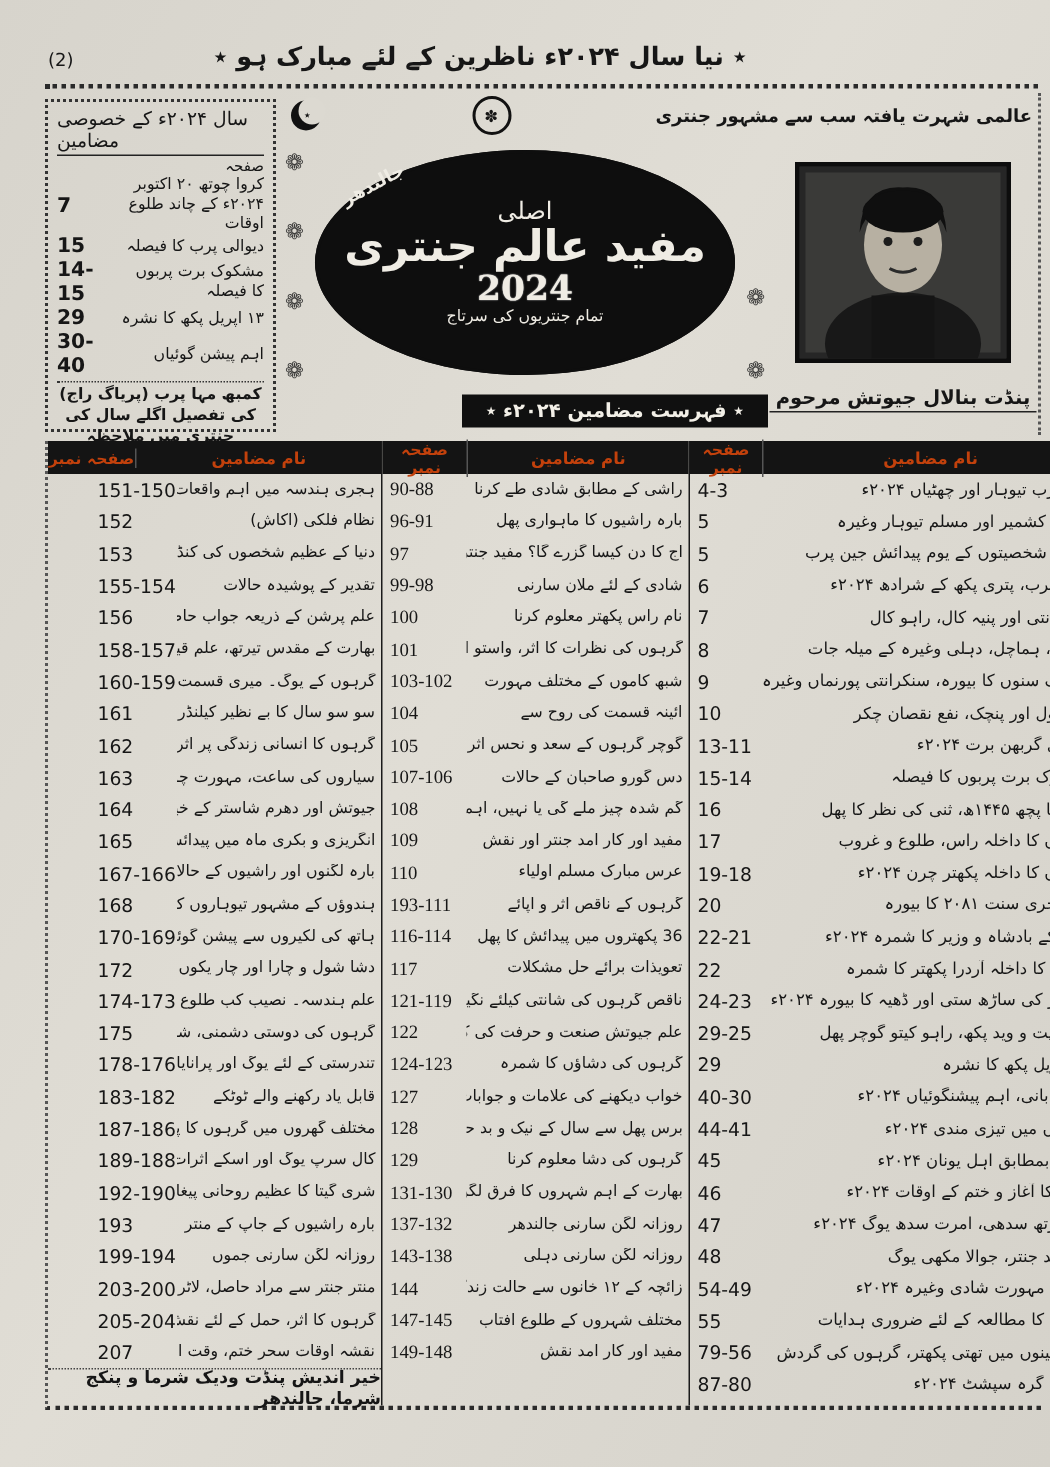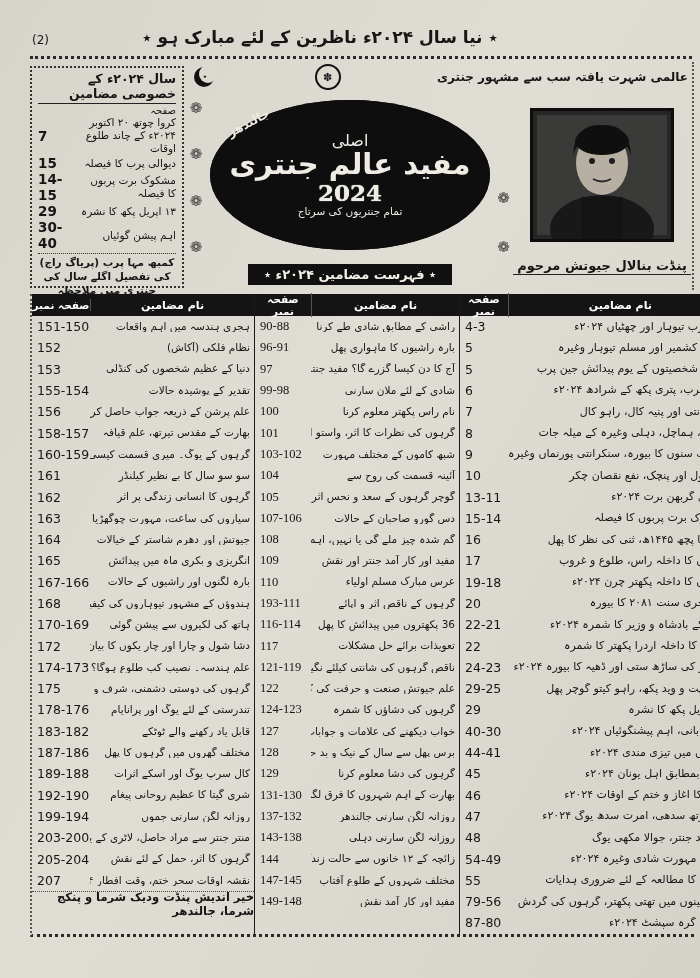--- a/index.html
+++ b/index.html
@@ -13,21 +13,21 @@
   .corner-num{position:absolute;left:32px;top:33px;font-size:12px;}
   .banner{position:absolute;top:27px;left:0;right:60px;text-align:center;
     font-size:17px;font-weight:bold;direction:rtl;}
   .dotline{margin:0 8px 0 30px;border-top:3px dotted #2a2a2a;height:0;}
   
   .header{margin:3px 6px 0 30px;display:grid;
     grid-template-columns:158px 1fr 180px;grid-template-rows:30px 1fr 32px;
     height:228px;border-right:2px dotted #555;}
   .sidebar{grid-column:1;grid-row:1/4;border:2px dotted #333;margin:4px 4px 2px 0;
     padding:3px 6px 2px 6px;direction:rtl;font-size:11px;display:flex;flex-direction:column;}
-  .sb-title{font-weight:bold;font-size:12.5px;text-align:right;border-bottom:1.5px solid #222;
+  .sb-title{font-weight:normal;font-size:12.5px;text-align:left;border-bottom:1.5px solid #222;
     padding-bottom:2px;}
   .sb-pagelbl{align-self:flex-start;font-size:10px;margin:1px 0 0 0;direction:rtl;}
   .sb-items{flex:1;display:flex;flex-direction:column;justify-content:space-around;}
   .sb-item{display:flex;align-items:center;direction:rtl;}
   .sb-item .t{flex:1;text-align:right;font-size:10.5px;line-height:1.25;}
   .sb-item .p{width:42px;text-align:left;direction:ltr;font-size:13.5px;font-weight:bold;}
   .sb-foot{border-top:1.5px dotted #333;margin-top:2px;padding-top:2px;text-align:center;
     font-size:10.5px;font-weight:bold;line-height:1.3;}
   .tagline{grid-column:2/4;grid-row:1;display:flex;direction:rtl;align-items:center;
     justify-content:space-between;font-size:12px;font-weight:bold;padding:0 4px;}
@@ -43,40 +43,40 @@
   .oval{position:relative;width:280px;height:150px;background:#0e0e0e;border-radius:50%;
     color:#efece4;display:flex;flex-direction:column;align-items:center;justify-content:center;
     text-align:center;direction:rtl;box-shadow:0 0 0 2px #0e0e0e inset;}
   .ov-asli{font-size:16px;line-height:1;}
   .ov-main{font-size:29px;font-weight:bold;line-height:1.05;letter-spacing:-1px;}
   .ov-year{font-family:"DejaVu Serif",serif;font-size:23px;font-weight:bold;line-height:1;
     text-shadow:0 0 1px #fff;margin-top:1px;}
   .ov-sub{font-size:10.5px;margin-top:1px;}
   .ov-side{position:absolute;left:16px;top:16px;transform:rotate(-28deg);font-size:12px;font-weight:bold;}
   
-  .band{grid-column:2;grid-row:3;display:flex;align-items:center;justify-content:center;}
+  .band{grid-column:2;grid-row:3;display:flex;align-items:center;justify-content:flex-end;}
   .band-in{background:#101010;color:#f3f0e8;font-size:13px;font-weight:bold;direction:rtl;
     padding:3px 16px;white-space:nowrap;}
   .photo{grid-column:3;grid-row:2;display:flex;align-items:center;justify-content:center;}
   .photo svg{display:block;border:3px solid #0d0d0d;background:#2b2b2b;}
   .caption{grid-column:3;grid-row:3;display:flex;align-items:flex-start;justify-content:center;}
   .caption span{font-size:13px;font-weight:bold;direction:rtl;border-bottom:1.5px solid #222;padding:0 4px 1px;}
   
   .toc{margin:4px 6px 0 30px;border-bottom:3px dotted #2a2a2a;border-left:2px dotted #555;}
   .toc-cols{display:flex;direction:ltr;}
   .toc-group{display:flex;flex-direction:column;}
   .g-c{width:222px;} .g-b{width:204px;border-left:1.5px solid #1a1a1a;} .g-a{flex:1;border-left:1.5px solid #1a1a1a;}
-  .toc-head{display:flex;height:22px;background:#141414;color:#ffffff;align-items:center;}
+  .toc-head{display:flex;height:22px;background:#141414;color:#c2410c;align-items:center;}
   .toc-head .ph{text-align:center;font-size:10.5px;font-weight:bold;direction:rtl;border-right:1px solid #555;}
   .toc-head .nh{flex:1;text-align:center;font-size:11px;font-weight:bold;direction:rtl;}
   .g-c .ph{width:58px;} .g-b .ph{width:56px;} .g-a .ph{width:48px;}
   .toc-rows{display:flex;flex-direction:column;}
   .toc-row{display:flex;align-items:center;height:21.3px;overflow:hidden;}
   .toc-row .pg{direction:ltr;text-align:left;font-size:12.5px;padding-left:5px;white-space:nowrap;}
-  .g-c .pg{width:53px;} .g-b .pg{width:51px;font-family:Liberation Serif, serif;} .g-a .pg{width:43px;}
+  .g-c .pg{width:53px;margin-left:28px;} .g-b .pg{width:51px;font-family:Liberation Serif, serif;} .g-a .pg{width:43px;}
   .toc-row .nm{flex:1;direction:rtl;text-align:right;padding-right:4px;white-space:nowrap;
     overflow:hidden;line-height:1.1;}
   .g-a .nm{font-size:11px;} .g-b .nm{font-size:10.5px;} .g-c .nm{font-size:10.5px;}
   .toc-foot{height:24px;display:flex;align-items:center;justify-content:center;
     font-size:11.5px;font-weight:bold;direction:rtl;border-top:1px dotted #444;}
   .flower{line-height:1.4;}
 </style>
 </head>
 <body>
 
@@ -296,20 +296,24 @@
             <div class="toc-row">
               <span class="pg">189-188</span>
               <span class="nm">کال سرپ یوگ اور اسکے اثرات</span>
             </div>
 
             <div class="toc-row">
               <span class="pg">192-190</span>
               <span class="nm">شری گیتا کا عظیم روحانی پیغام</span>
             </div>
 
+            <div class="toc-row">
+              <span class="pg">193</span>
+              <span class="nm">بارہ راشیوں کے جاپ کے منتر</span>
+            </div>
 
             <div class="toc-row">
               <span class="pg">199-194</span>
               <span class="nm">روزانہ لگن سارنی جموں</span>
             </div>
 
             <div class="toc-row">
               <span class="pg">203-200</span>
               <span class="nm">منتر جنتر سے مراد حاصل، لاٹری کے یوگ</span>
             </div>

